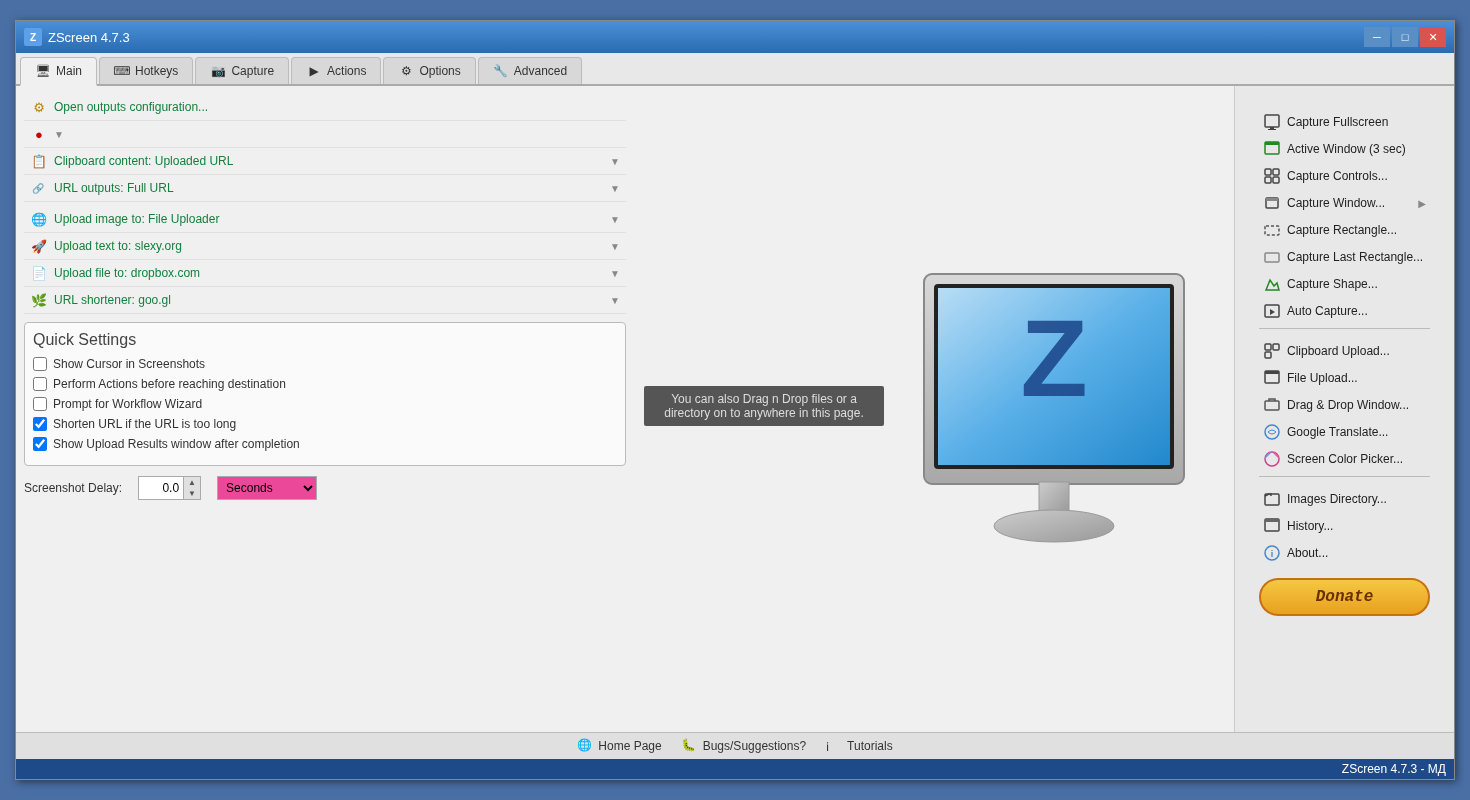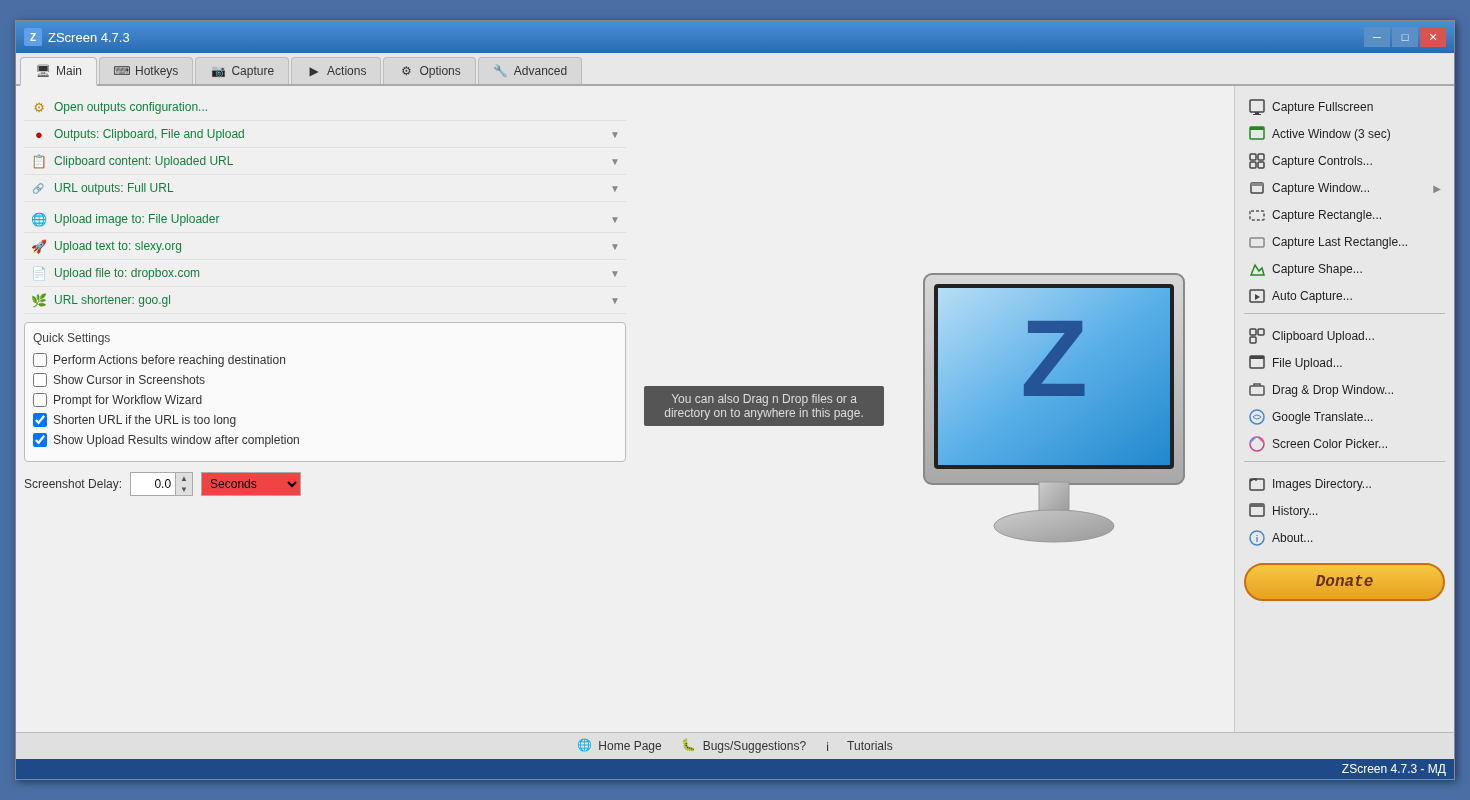--- a/index.html
+++ b/index.html
@@ -137,21 +137,21 @@
       align-items: center;
       justify-content: center;
       padding: 10px;
     }
     .right-panel {
       width: 220px;
       background: #e8e8e8;
       border-left: 1px solid #ccc;
       display: flex;
       flex-direction: column;
-      padding: 9px;
+      padding: 24px;
       gap: 3px;
       overflow-y: auto;
     }
 
     .config-row {
       display: flex;
       align-items: center;
       padding: 4px 6px;
       border-bottom: 1px solid #e0e0e0;
       gap: 6px;
@@ -179,42 +179,42 @@
     }
 
     .quick-settings-box {
       border: 1px solid #bbb;
       border-radius: 4px;
       margin-top: 8px;
       padding: 8px;
       background: #fafafa;
     }
     .quick-settings-title {
-      font-size: 12px;
+      font-size: 16px;
       color: #444;
       margin-bottom: 8px;
       font-weight: 500;
     }
     .checkbox-row {
       display: flex;
       align-items: center;
       gap: 6px;
       margin-bottom: 6px;
       font-size: 12px;
       color: #333;
     }
     .checkbox-row input[type="checkbox"] {
       width: 14px;
       height: 14px;
     }
 
     .screenshot-delay-row {
       display: flex;
       align-items: center;
-      gap: 8px;
+      gap: 16px;
       margin-top: 10px;
       font-size: 12px;
       color: #333;
     }
     .delay-input-wrap {
       display: flex;
       align-items: center;
       border: 1px solid #aaa;
       background: white;
       height: 24px;
@@ -242,21 +242,21 @@
       display: flex;
       align-items: center;
       justify-content: center;
       color: #555;
     }
     .delay-unit-select {
       height: 24px;
       font-size: 12px;
       border: 1px solid #aaa;
       padding: 0 4px;
-      background: #ef4444;
+      background: #ec4899;
       cursor: pointer;
       width: 100px;
     }
 
     
     .right-item {
       display: flex;
       align-items: center;
       gap: 6px;
       padding: 3px 4px;
@@ -391,21 +391,20 @@
   <div class="main-content">
 
     <div class="left-panel">
 
       <div class="config-row">
         <span class="config-row-icon icon-gear">⚙</span>
         <span class="config-row-text">Open outputs configuration...</span>
       </div>
       <div class="config-row">
         <span class="config-row-icon" style="color:#cc0000">●</span>
-        <span class="config-row-text">Outputs: Clipboard, File and Upload</span>
         <span class="config-row-arrow">▼</span>
       </div>
       <div class="config-row">
         <span class="config-row-icon" style="color:#555">📋</span>
         <span class="config-row-text">Clipboard content: Uploaded URL</span>
         <span class="config-row-arrow">▼</span>
       </div>
       <div class="config-row">
         <span class="config-row-icon" style="color:#555; font-size:10px">🔗</span>
         <span class="config-row-text">URL outputs: Full URL</span>
@@ -430,25 +429,25 @@
       <div class="config-row">
         <span class="config-row-icon" style="color:#228822">🌿</span>
         <span class="config-row-text">URL shortener: goo.gl</span>
         <span class="config-row-arrow">▼</span>
       </div>
 
       <div class="quick-settings-box">
         <div class="quick-settings-title">Quick Settings</div>
         <label class="checkbox-row">
           <input type="checkbox" style="">
-          <span>Perform Actions before reaching destination</span>
+          <span>Show Cursor in Screenshots</span>
         </label>
         <label class="checkbox-row">
           <input type="checkbox" style="">
-          <span>Show Cursor in Screenshots</span>
+          <span>Perform Actions before reaching destination</span>
         </label>
         <label class="checkbox-row">
           <input type="checkbox" style="">
           <span>Prompt for Workflow Wizard</span>
         </label>
         <label class="checkbox-row">
           <input type="checkbox" checked="" style="">
           <span>Shorten URL if the URL is too long</span>
         </label>
         <label class="checkbox-row">

